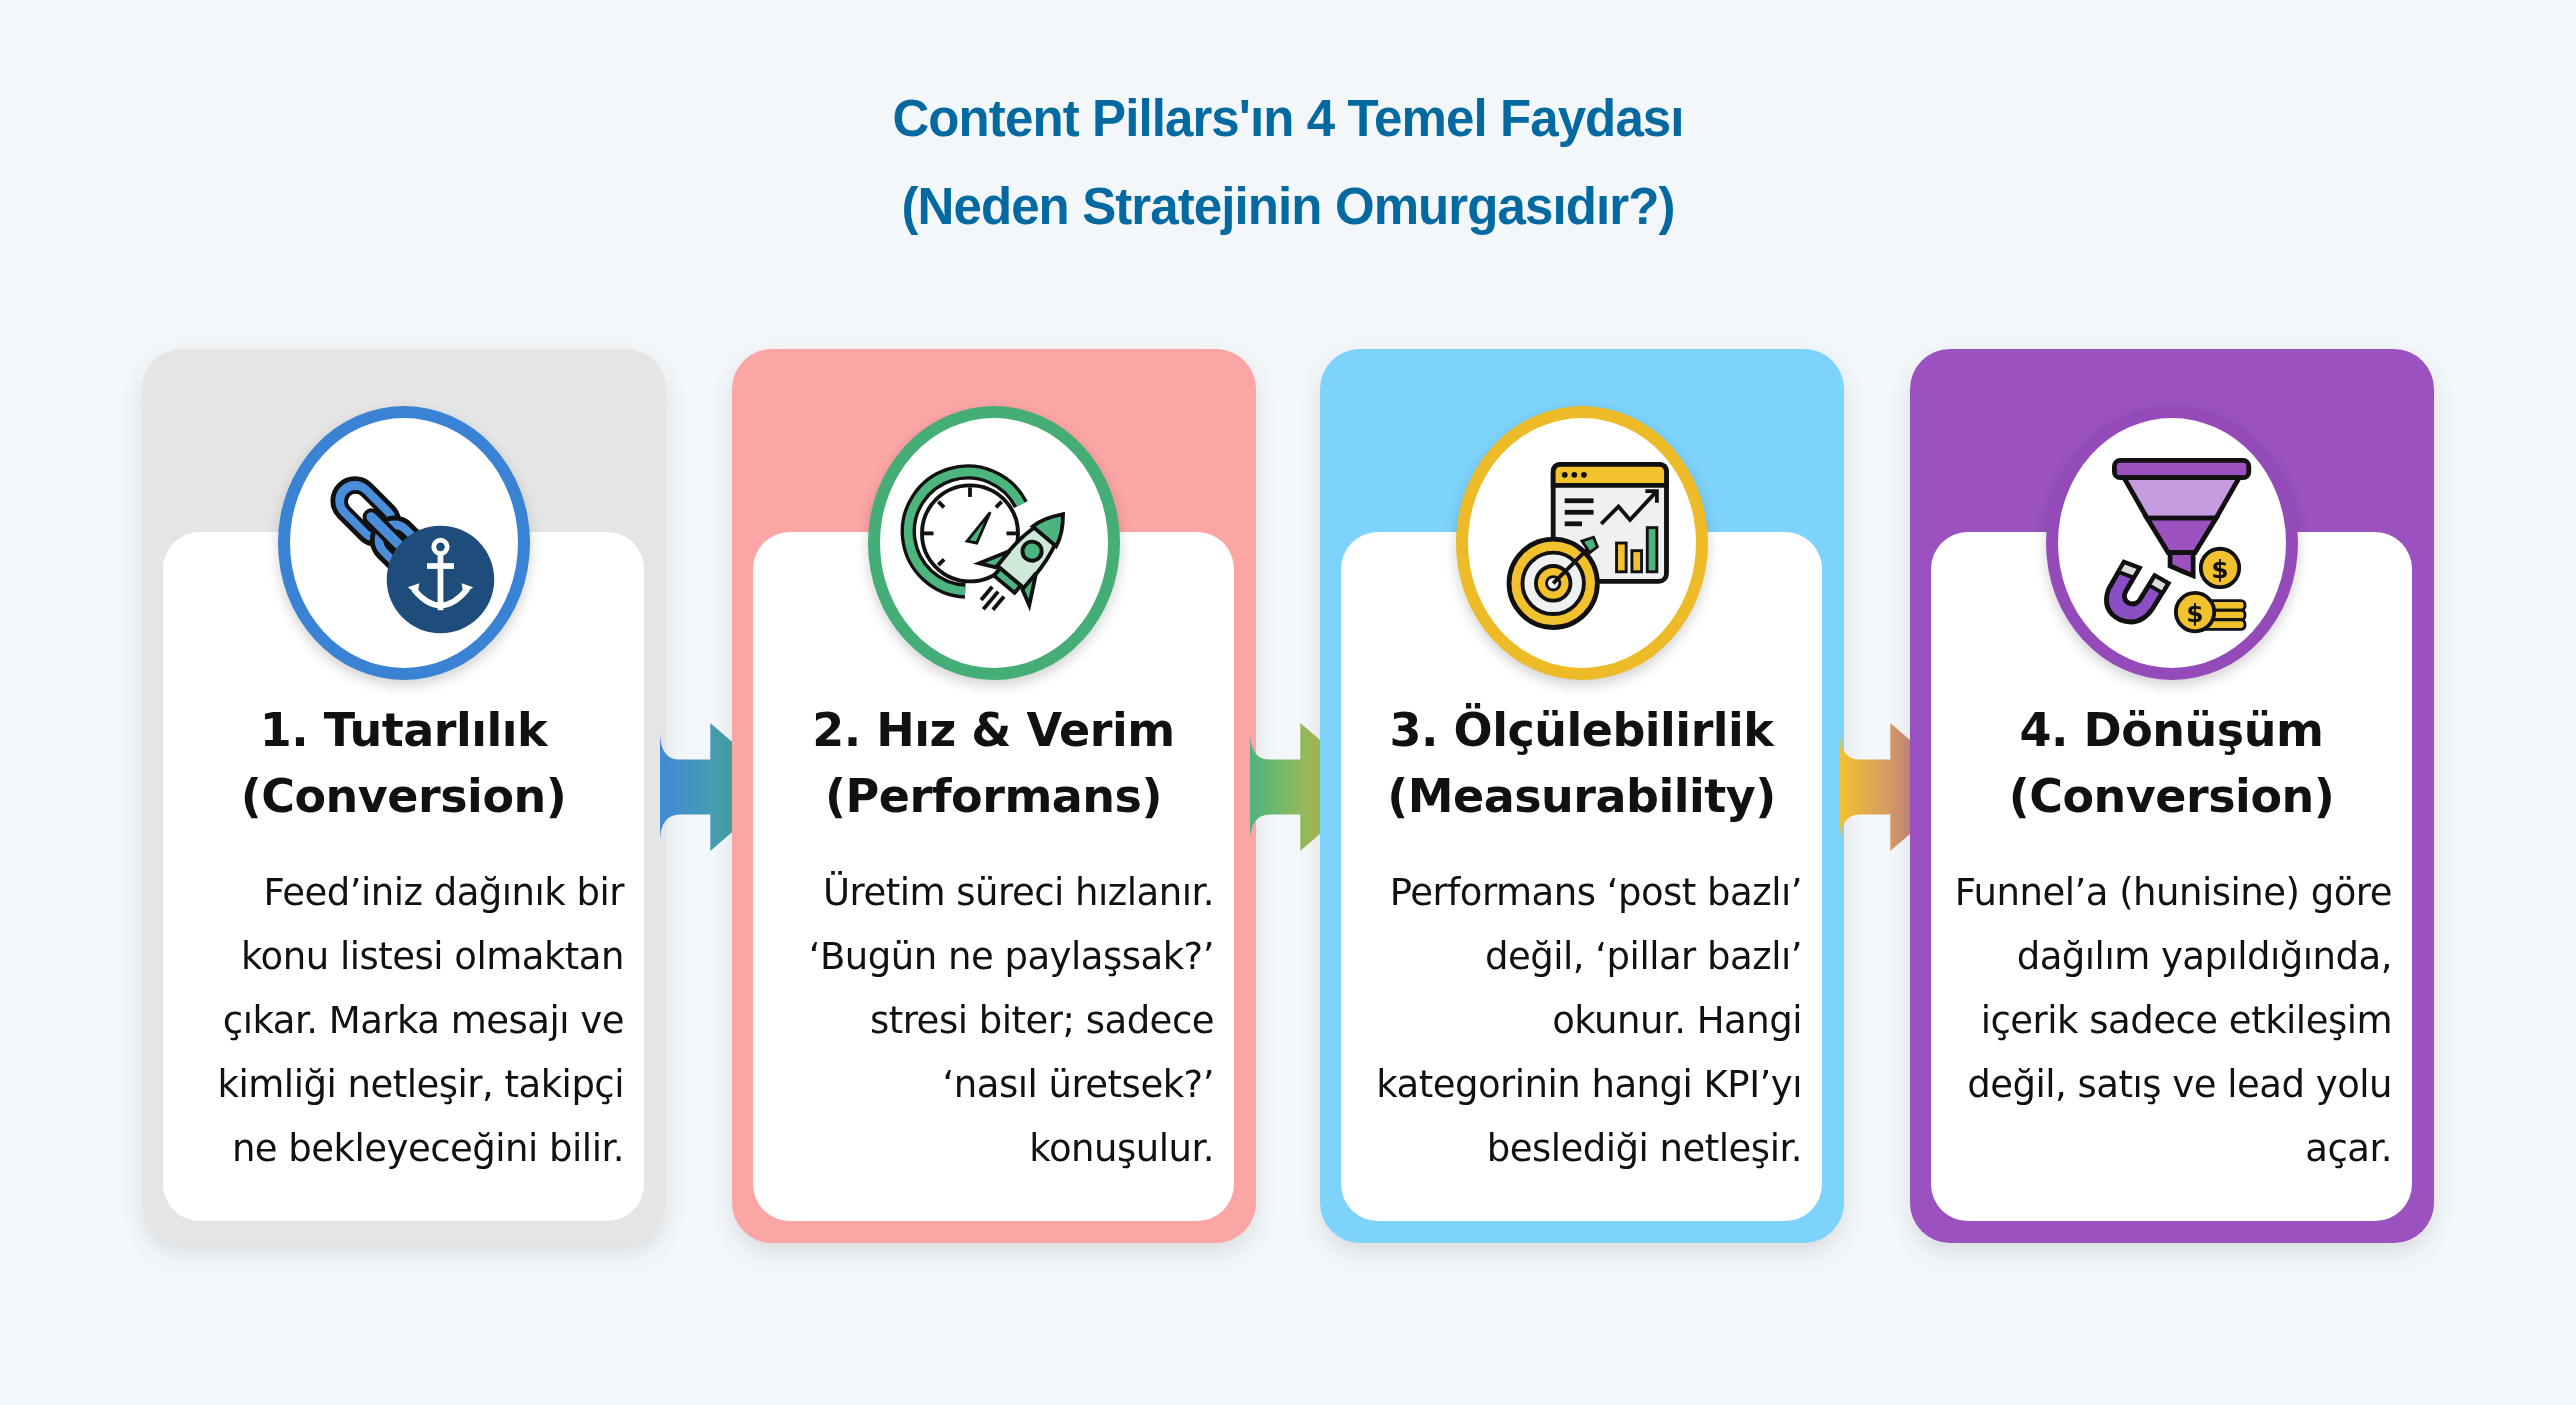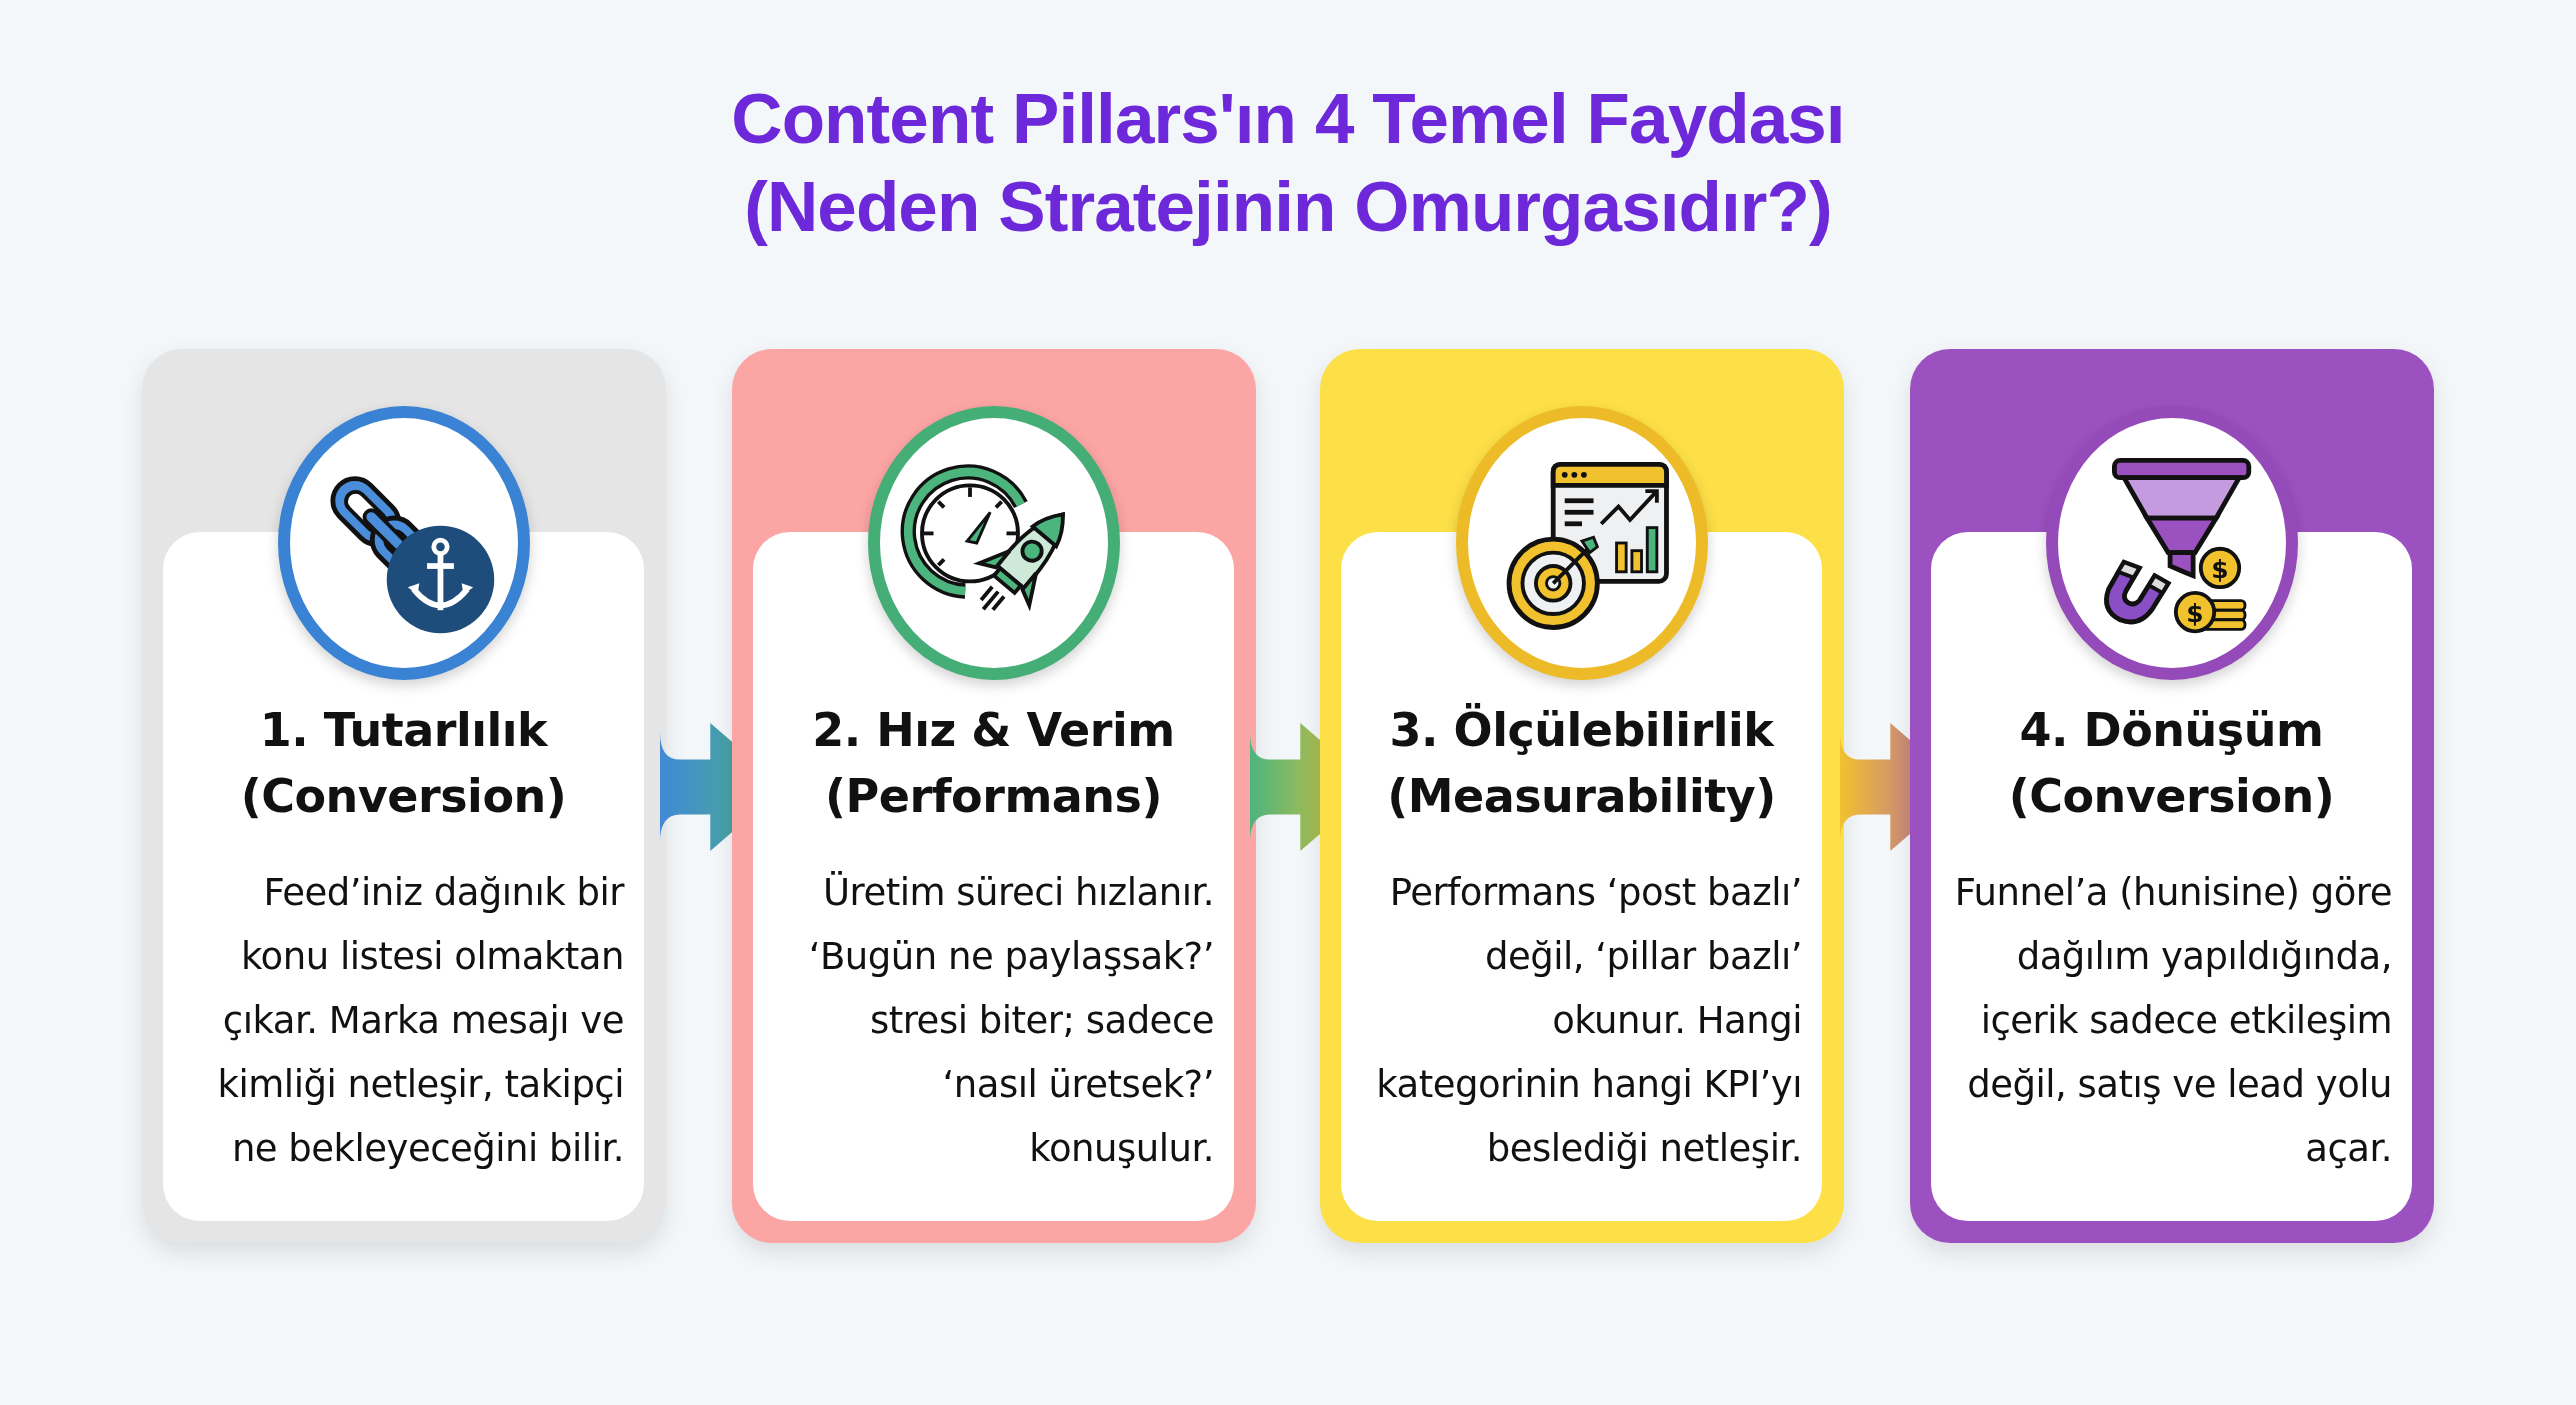--- a/index.html
+++ b/index.html
@@ -1,26 +1,26 @@
 <!DOCTYPE html>
 <html style="font-size:14.6px"><head>
 <meta charset="utf-8">
 <style>
   html,body{margin:0;padding:0;}
   body{width:2576px;height:1405px;background:#f4f7fa;position:relative;overflow:hidden;font-family:"Liberation Sans",sans-serif;color:#111;}
-  .title{position:absolute;left:0;top:75px;width:2576px;text-align:center;font-family:"Liberation Sans",sans-serif;font-weight:700;font-size:71px;line-height:88px;letter-spacing:-0.9px;color:#6d28d9;}
+  .title{position:absolute;left:0;top:75px;width:2576px;text-align:center;font-family:"Liberation Sans",sans-serif;font-weight:700;font-size:51px;line-height:88px;letter-spacing:-0.9px;color:#0369a1;}
   .card{position:absolute;top:349px;width:524px;height:894px;border-radius:40px;box-shadow:0 9.1px 22px rgba(0,0,0,0.10);}
   .card .inner{position:absolute;left:21px;right:22px;top:183px;bottom:22px;background:#fff;border-radius:37px;}
   .card .badge{position:absolute;left:50%;top:57px;width:252px;height:274px;margin-left:-126px;border-radius:50%;background:#fff;box-sizing:border-box;border:12.8px solid;box-shadow:0 5.5px 12.8px rgba(0,0,0,0.18);display:flex;align-items:center;justify-content:center;}
   .card .badge svg{width:192px;height:192px;}
   .card .heading{position:absolute;left:21px;right:22px;top:348px;text-align:center;font-family:"DejaVu Sans",sans-serif;font-weight:700;font-size:46px;line-height:66px;color:#111;letter-spacing:-0.5px;}
   .card .body{position:absolute;left:42px;right:42px;top:512px;text-align:right;font-family:"DejaVu Sans",sans-serif;font-size:37px;line-height:64px;color:#111;letter-spacing:-0.5px;}
   .c1{left:142px;background:#e5e5e5;} .c1 .badge{border-color:#3a82d3;}
   .c2{left:732px;background:#fca5a5;} .c2 .badge{border-color:#45ad76;}
-  .c3{left:1320px;background:#fde047;} .c3 .badge{border-color:#ecbb27;}
+  .c3{left:1320px;background:#7dd3fc;} .c3 .badge{border-color:#ecbb27;}
   .c4{left:1910px;background:#9b52c0;} .c4 .badge{border-color:#944bb9;}
   .arrow{position:absolute;top:723px;width:128px;height:128px;}
   .a1{left:660px;} .a2{left:1250px;} .a3{left:1840px;}
 </style>
 </head>
 <body>
 
 <div class="title">
   <div>Content Pillars'ın 4 Temel Faydası</div>
   <div>(Neden Stratejinin Omurgasıdır?)</div>

